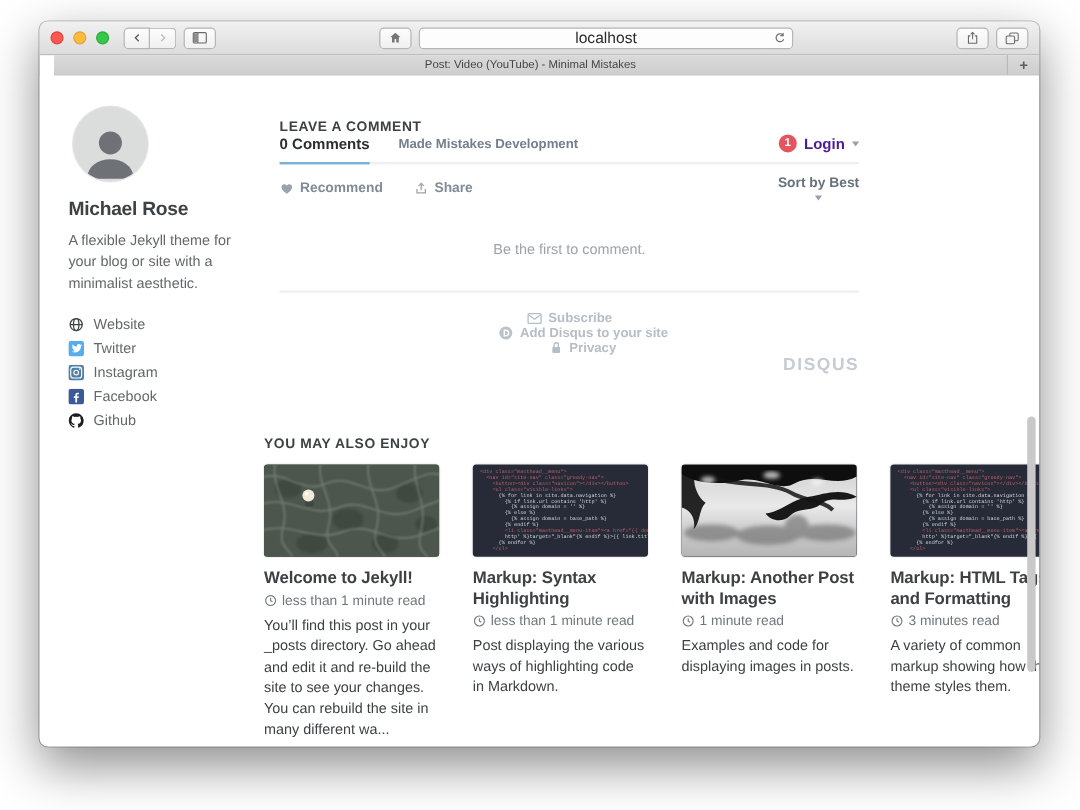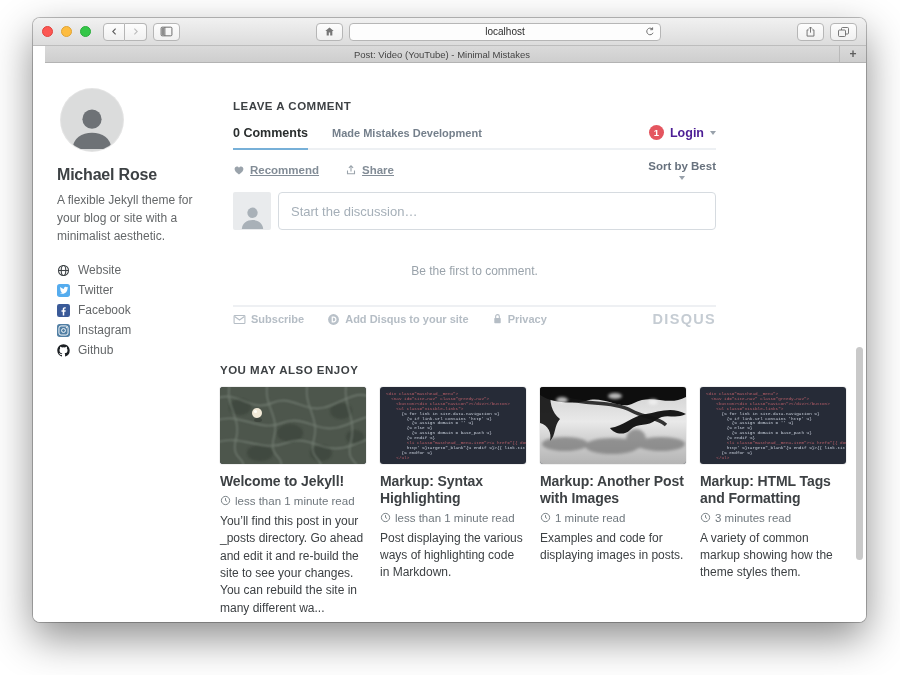--- a/index.html
+++ b/index.html
@@ -33,21 +33,21 @@
   .navgroup .chrome-btn{width:22px;}
   .navgroup .chrome-btn:first-child{border-radius:4px 0 0 4px;}
   .navgroup .chrome-btn:last-child{border-radius:0 4px 4px 0;border-left:none;}
   .sq-btn{width:27px;}
   .sp{flex:1;}
   .addressbar{
     position:relative;width:312px;height:18px;box-sizing:border-box;
     border:1px solid #b6b6b6;border-radius:4px;background:#fdfdfd;
     display:flex;align-items:center;justify-content:center;
   }
-  .url{font-size:10px;color:#2b2b2b;}
+  .url{font-size:13px;color:#2b2b2b;}
   .reload{position:absolute;right:4px;top:2px;}
   .tabbar{
     position:absolute;top:28px;left:12px;right:0;height:17px;box-sizing:border-box;
     background:linear-gradient(#dadada,#cecece);border-bottom:1px solid #b3b3b3;
     display:flex;
   }
   .tab{flex:1;display:flex;align-items:center;justify-content:center;}
   .tab-title{font-size:9.5px;color:#454545;}
   .newtab{
     width:26px;border-left:1px solid #b9b9b9;display:flex;align-items:center;justify-content:center;
@@ -63,57 +63,57 @@
     box-shadow:0 0 0 1px #e4e4e4;overflow:hidden;display:flex;align-items:flex-end;justify-content:center;
   }
   .author-name{margin-top:15px;font-size:16px;font-weight:bold;color:#3d4144;letter-spacing:-.2px;}
   .author-bio{margin-top:7px;font-size:12px;line-height:1.5;color:#646769;width:145px;}
   .author-links{margin-top:15px;}
   .alink{display:flex;align-items:center;gap:8px;height:20px;font-size:12px;color:#646769;cursor:pointer;}
   .alink .ic{width:13px;height:13px;display:flex;}
   
   .comments{position:absolute;left:200px;top:37px;width:483px;}
   .sec-heading{font-size:11.5px;font-weight:bold;color:#3d4144;letter-spacing:.5px;}
-  .dq-tabs{display:flex;align-items:center;margin-top:13px;border-bottom:2px solid #edf0f3;}
+  .dq-tabs{display:flex;align-items:center;border-bottom:2px solid #edf0f3;}
   .dq-tab-active{
     font-size:12.5px;font-weight:bold;color:#2a2e2e;padding-bottom:8px;
     border-bottom:2px solid #77b0d8;margin-bottom:-2px;
   }
   .dq-community{margin-left:24px;font-size:11px;font-weight:bold;color:#747f8b;padding-bottom:8px;}
   .dq-login{margin-left:auto;display:flex;align-items:center;gap:6px;padding-bottom:8px;}
   .badge{
     width:15px;height:15px;border-radius:50%;background:#e4555f;color:#fff;
     font-size:9.5px;font-weight:bold;display:flex;align-items:center;justify-content:center;
   }
   .login-label{font-size:12.5px;font-weight:bold;color:#4c1d95;}
   .caret{width:0;height:0;border-left:3.5px solid transparent;border-right:3.5px solid transparent;border-top:4px solid #98a1ab;}
   .dq-actions{display:flex;align-items:center;margin-top:10px;}
-  .action{display:flex;align-items:center;gap:5px;font-size:11.5px;font-weight:bold;color:#828c96;text-decoration:underline;}
+  .action{display:flex;align-items:center;gap:5px;font-size:11.5px;font-weight:bold;color:#828c96;}
   .action + .action{margin-left:26px;justify-content:flex-end;}
   .dq-sort{margin-left:auto;display:flex;align-items:center;gap:4px;font-size:11.5px;font-weight:bold;color:#68727e;flex-direction:column;}
   .dq-compose{display:flex;gap:7px;margin-top:12px;}
   .compose-avatar{
     width:38px;height:38px;border-radius:2px;background:#e9ebed;flex:none;
     display:flex;align-items:flex-end;justify-content:center;overflow:hidden;
   }
   .compose-input{
     flex:1;height:38px;box-sizing:border-box;border:1px solid #d6dbe0;border-radius:4px;
     font-size:13px;color:#2a2e2e;padding:0 12px;background:#fff;outline:none;
     font-family:"Liberation Sans","DejaVu Sans",sans-serif;
   }
   .compose-input::placeholder{color:#a5afb8;}
   .dq-empty{margin-top:34px;text-align:center;font-size:12px;color:#9aa3ab;}
   .dq-divider{margin-top:27px;height:2px;background:#eef0f3;}
-  .dq-footer{display:flex;align-items:center;margin-top:4px;}
+  .dq-footer{display:flex;align-items:center;margin-top:15px;flex-direction:column;}
   .flink{display:flex;align-items:center;gap:5px;font-size:11px;font-weight:bold;color:#b5bdc5;}
   .flink + .flink{margin-left:23px;}
   .dq-logo{margin-left:auto;font-size:14.5px;font-weight:800;letter-spacing:1.3px;color:#c5ccd3;}
   
   .related{position:absolute;left:187px;top:301px;width:620px;}
-  .cards{display:flex;gap:14px;margin-top:11px;}
+  .cards{display:flex;gap:28px;margin-top:11px;}
   .card{width:146px;flex:none;}
   .thumb{
     width:146px;height:77px;border-radius:3px;overflow:hidden;position:relative;
     background:#262b37;box-shadow:0 0 0 1px rgba(0,0,0,.06);
   }
   .code-thumb{
     box-sizing:border-box;padding:5px 6px;white-space:pre;overflow:hidden;
     font-family:"Liberation Mono","DejaVu Sans Mono",monospace;
     font-size:4.3px;line-height:4.9px;color:#ccd3df;
   }
@@ -231,36 +231,36 @@
               <svg width="13" height="13" viewBox="0 0 24 24">
                 <rect width="24" height="24" rx="5" fill="#55acee"></rect>
                 <path fill="#fff" d="M19.3 8.3c0 .14.01.28.01.42 0 4.3-3.27 9.25-9.25 9.25-1.84 0-3.55-.54-4.99-1.46.26.03.51.04.78.04 1.52 0 2.92-.52 4.03-1.39a3.26 3.26 0 0 1-3.04-2.26c.2.04.4.06.61.06.3 0 .59-.04.86-.11a3.25 3.25 0 0 1-2.61-3.19v-.04c.44.24.94.39 1.47.41a3.25 3.25 0 0 1-1-4.34 9.23 9.23 0 0 0 6.7 3.4 3.25 3.25 0 0 1 5.54-2.97c.74-.14 1.44-.41 2.06-.78-.24.76-.76 1.39-1.43 1.79.66-.08 1.29-.25 1.87-.51-.44.65-.99 1.22-1.61 1.68z"></path>
               </svg>
             </span>
           <span>Twitter</span>
         </div>
         <div class="alink">
           <span class="ic">
               <svg width="13" height="13" viewBox="0 0 24 24">
-                <rect width="24" height="24" rx="4" fill="#3a5a98"></rect>
-                <path fill="#fff" d="M13.4 21v-6.9h2.32l.35-2.69H13.4v-1.72c0-.78.22-1.31 1.34-1.31h1.43V6c-.25-.03-1.1-.11-2.08-.11-2.06 0-3.47 1.26-3.47 3.56v1.97H8.3v2.69h2.32V21z"></path>
-              </svg>
-            </span>
-          <span>Facebook</span>
-        </div>
-        <div class="alink">
-          <span class="ic">
-              <svg width="13" height="13" viewBox="0 0 24 24">
                 <rect width="24" height="24" rx="5" fill="#517fa4"></rect>
                 <rect x="3.6" y="3.6" width="16.8" height="16.8" rx="4" fill="none" stroke="#fff" stroke-width="1.7"></rect>
                 <circle cx="12" cy="12" r="3.6" fill="none" stroke="#fff" stroke-width="1.7"></circle>
                 <circle cx="17.4" cy="6.6" r="1.2" fill="#fff"></circle>
               </svg>
             </span>
           <span>Instagram</span>
+        </div>
+        <div class="alink">
+          <span class="ic">
+              <svg width="13" height="13" viewBox="0 0 24 24">
+                <rect width="24" height="24" rx="4" fill="#3a5a98"></rect>
+                <path fill="#fff" d="M13.4 21v-6.9h2.32l.35-2.69H13.4v-1.72c0-.78.22-1.31 1.34-1.31h1.43V6c-.25-.03-1.1-.11-2.08-.11-2.06 0-3.47 1.26-3.47 3.56v1.97H8.3v2.69h2.32V21z"></path>
+              </svg>
+            </span>
+          <span>Facebook</span>
         </div>
         <div class="alink">
           <span class="ic">
               <svg width="13" height="13" viewBox="0 0 24 24">
                 <path fill="#1b1f23" d="M12 .5C5.65.5.5 5.65.5 12c0 5.08 3.29 9.39 7.86 10.91.58.11.79-.25.79-.56 0-.28-.01-1.02-.02-2-3.2.7-3.88-1.54-3.88-1.54-.52-1.33-1.28-1.68-1.28-1.68-1.04-.72.08-.7.08-.7 1.15.08 1.76 1.18 1.76 1.18 1.03 1.75 2.69 1.25 3.34.95.1-.74.4-1.25.72-1.54-2.55-.29-5.23-1.28-5.23-5.7 0-1.26.45-2.29 1.19-3.1-.12-.29-.52-1.46.11-3.05 0 0 .97-.31 3.18 1.18a11.1 11.1 0 0 1 5.8 0c2.2-1.49 3.17-1.18 3.17-1.18.63 1.59.23 2.76.11 3.05.74.81 1.19 1.84 1.19 3.1 0 4.43-2.69 5.41-5.25 5.69.41.36.78 1.06.78 2.14 0 1.54-.01 2.78-.01 3.16 0 .31.21.67.8.56A11.52 11.52 0 0 0 23.5 12C23.5 5.65 18.35.5 12 .5z"></path>
               </svg>
             </span>
           <span>Github</span>
         </div>
       </div>
@@ -297,29 +297,20 @@
               </svg>
             </span>
           <span>Share</span>
         </span>
         <span class="dq-sort">
           <span>Sort by Best</span>
           <span class="caret"></span>
         </span>
       </div>
 
-      <div class="dq-compose">
-        <div class="compose-avatar">
-          <svg width="27" height="27" viewBox="0 0 24 24" fill="#a9b1b8">
-              <circle cx="12" cy="8.7" r="4.6"></circle>
-              <path d="M2.5 23c.5-5.2 4.6-7.8 9.5-7.8s9 2.6 9.5 7.8z"></path>
-            </svg>
-        </div>
-        <input class="compose-input" type="text" placeholder="Start the discussion…" style="">
-      </div>
 
       <div class="dq-empty">Be the first to comment.</div>
       <div class="dq-divider"></div>
 
       <div class="dq-footer">
         <span class="flink">
           <span>
               <svg width="13" height="11" viewBox="0 0 24 20" fill="none" stroke="#b5bdc5" stroke-width="2">
                 <rect x="2" y="2.5" width="20" height="15" rx="1.5"></rect>
                 <path d="M3 4.5 12 11l9-6.5"></path>

